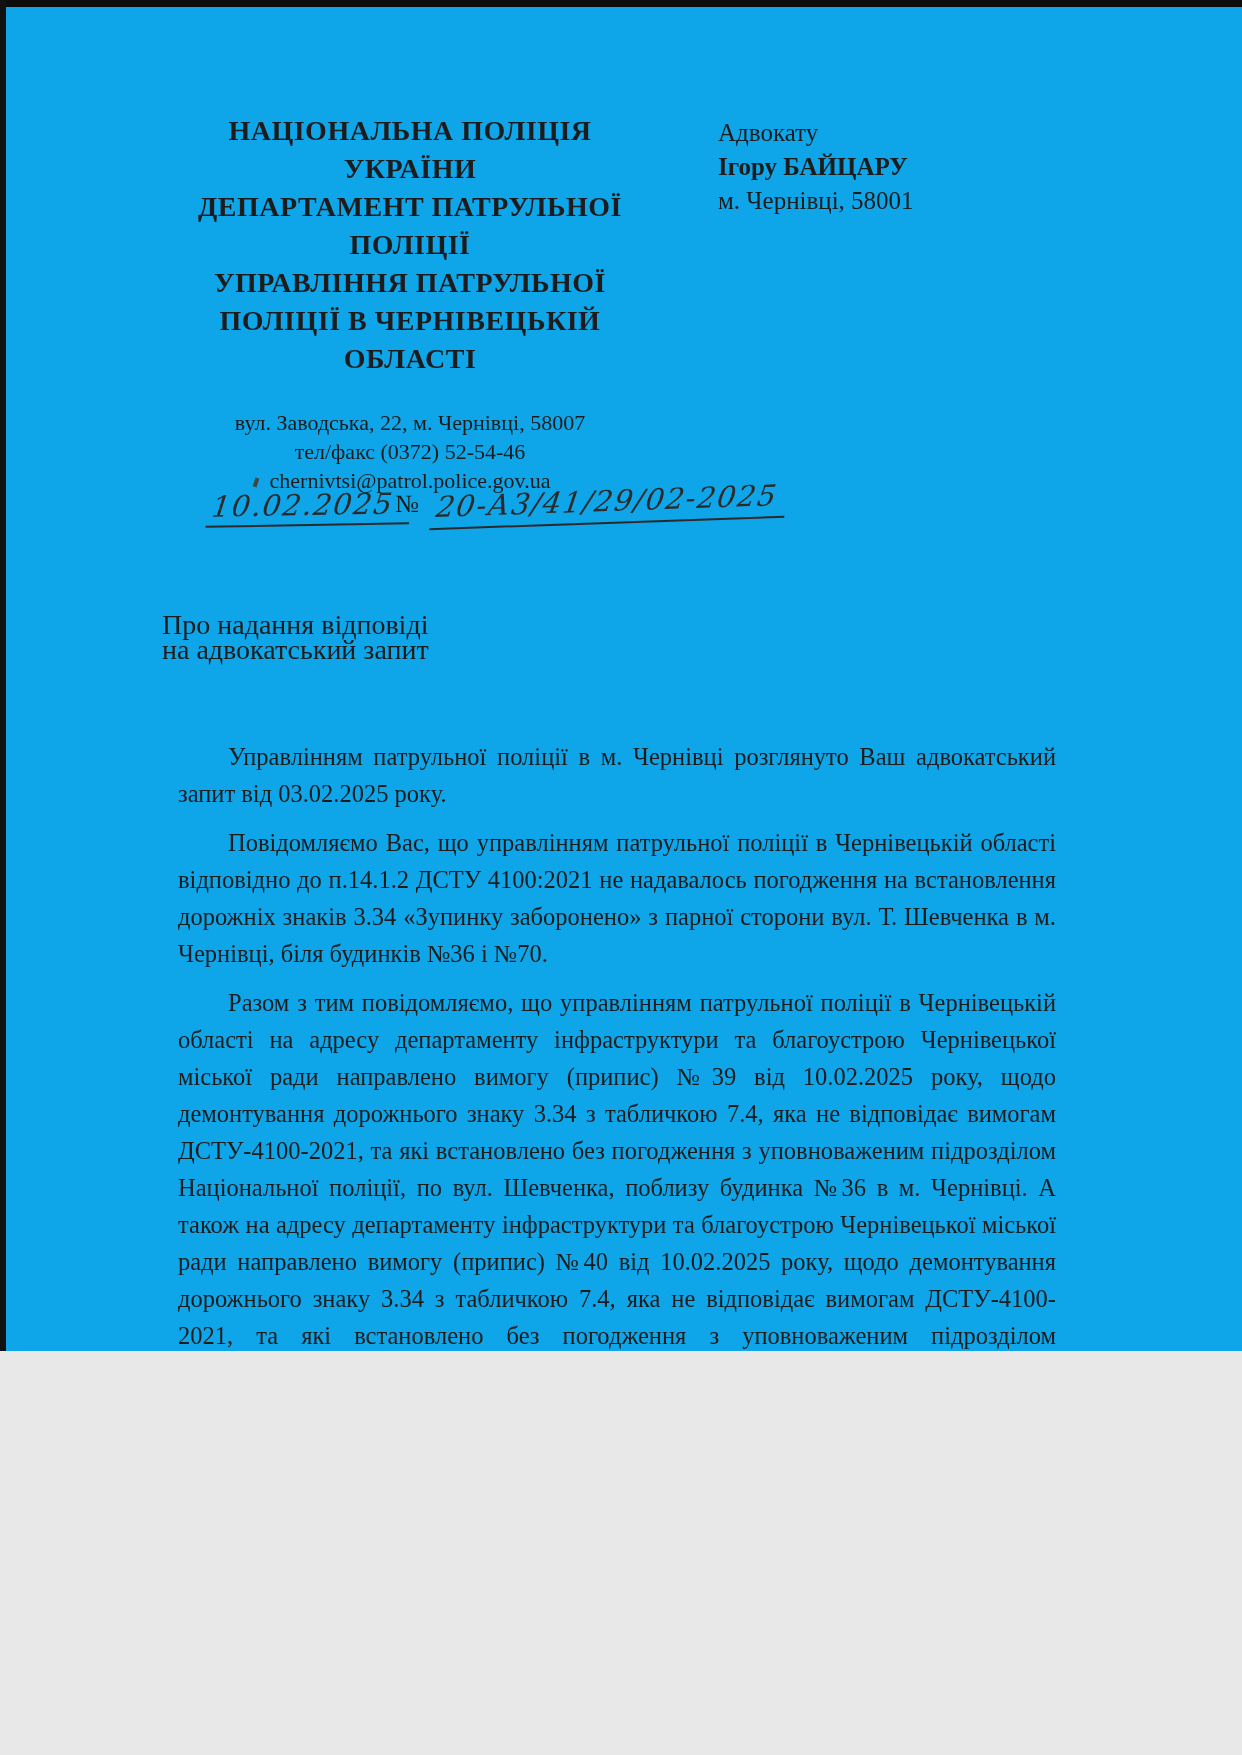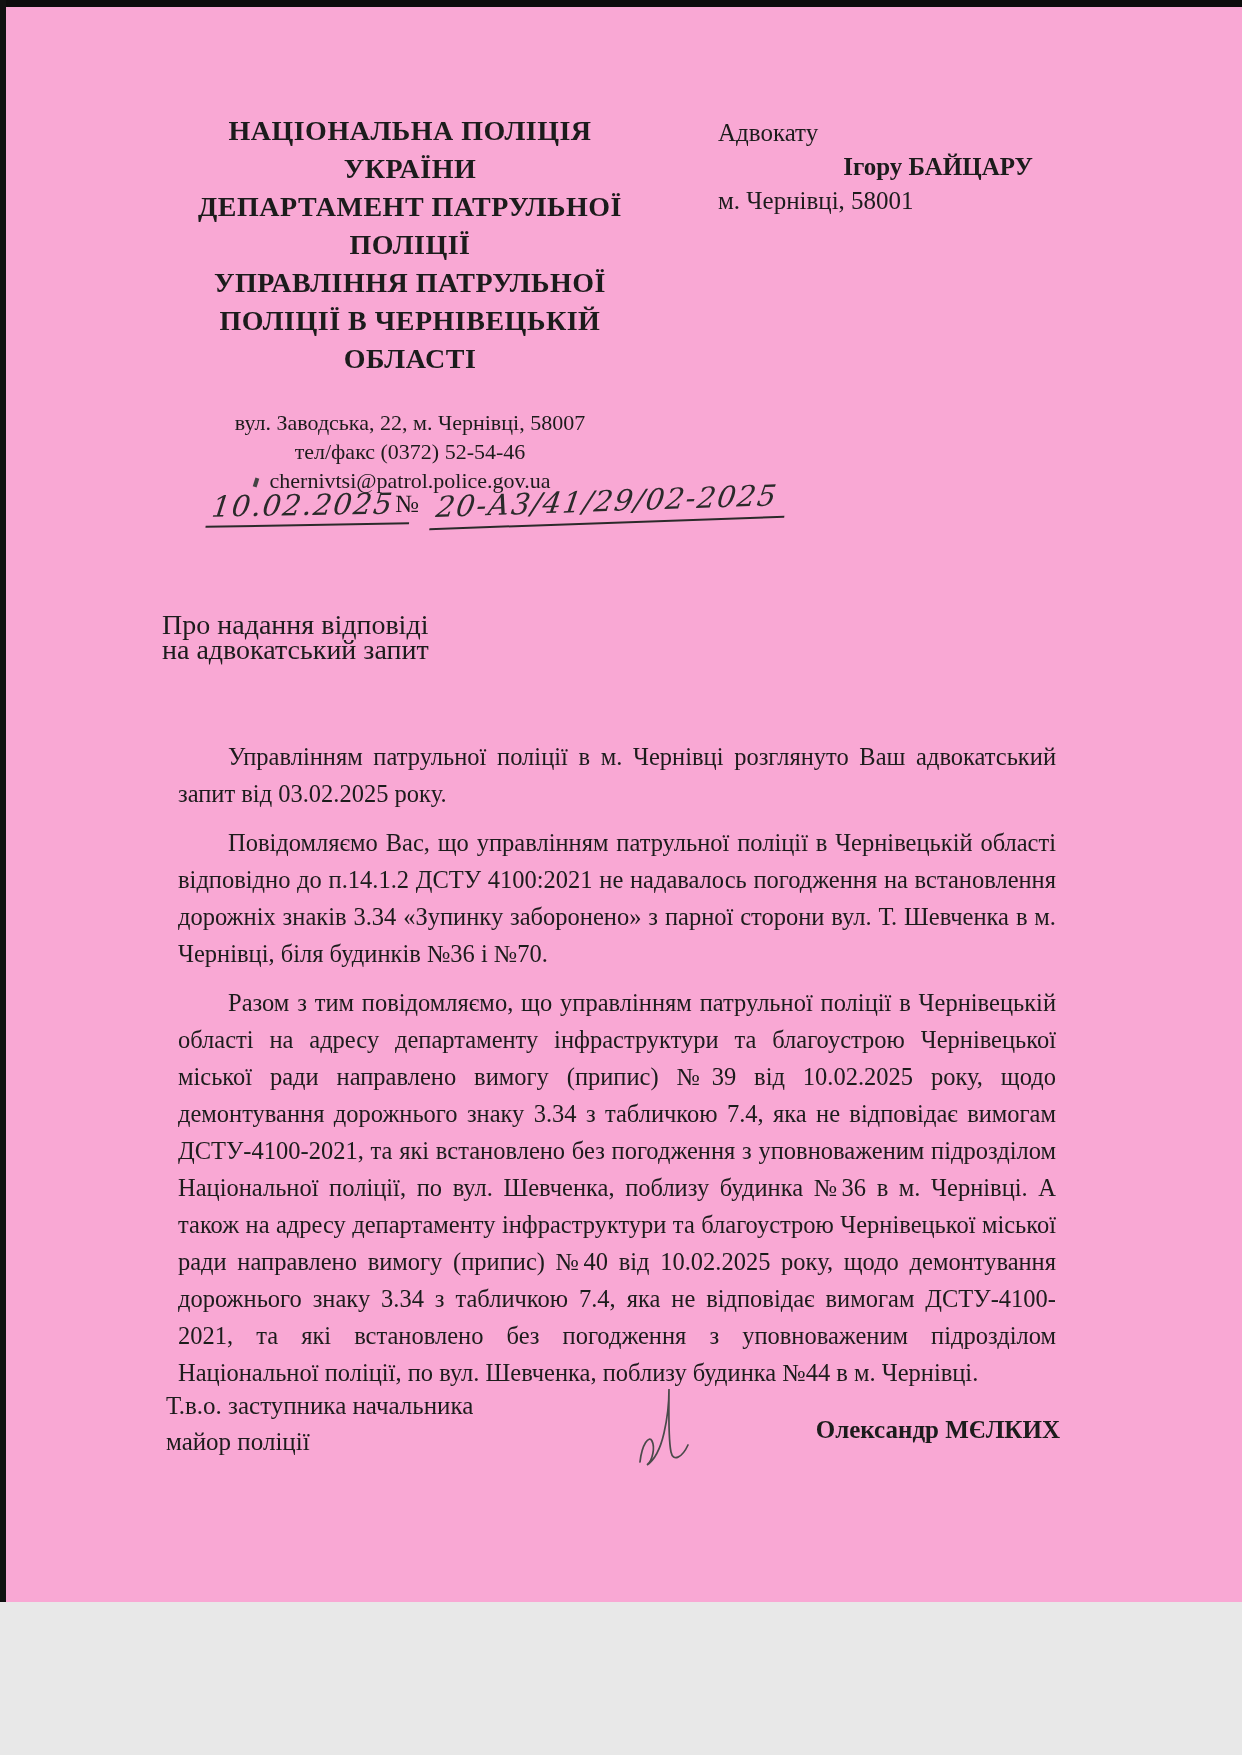--- a/index.html
+++ b/index.html
@@ -1,19 +1,19 @@
 <!DOCTYPE html>
 <html><head>
 <meta charset="utf-8">
 <style>
   html,body{margin:0;padding:0;background:#e8e8e8;}
   .page{
     position:relative;
-    width:1242px;height:1602px;
-    background:#f9a8d4;
+    width:1242px;height:1351px;
+    background:#0ea5e9;
     font-family:"Liberation Serif", serif;
     color:#1c1c1c;
     overflow:hidden;
   }
   
   .border-top{position:absolute;left:0;top:0;width:100%;height:7px;background:#0c0c0c;}
   .border-left{position:absolute;left:0;top:0;width:6px;height:100%;background:#111;}
   .bottom-bar{position:absolute;left:147px;top:1744px;width:1095px;height:11px;background:#050505;}
   .speck{position:absolute;background:#444;}
 
@@ -24,21 +24,21 @@
   }
   .org-name{white-space:pre-line;letter-spacing:.5px;}
   .contact-block{
     position:absolute;left:150px;top:408px;width:520px;
     text-align:center;font-size:22px;line-height:29px;font-weight:normal;
   }
   .addressee{
     position:absolute;left:718px;top:116px;width:440px;
     font-size:25px;line-height:34px;
   }
-  .addressee .bold{font-weight:bold;text-align:center;}
+  .addressee .bold{font-weight:bold;}
 
   
   .hand-row{
     position:absolute;left:190px;top:482px;width:600px;height:52px;
     font-size:26px;
   }
   .hand{
     font-family:"DejaVu Serif", serif;
     font-style:italic;color:#2a2a2a;letter-spacing:1.5px;
   }

